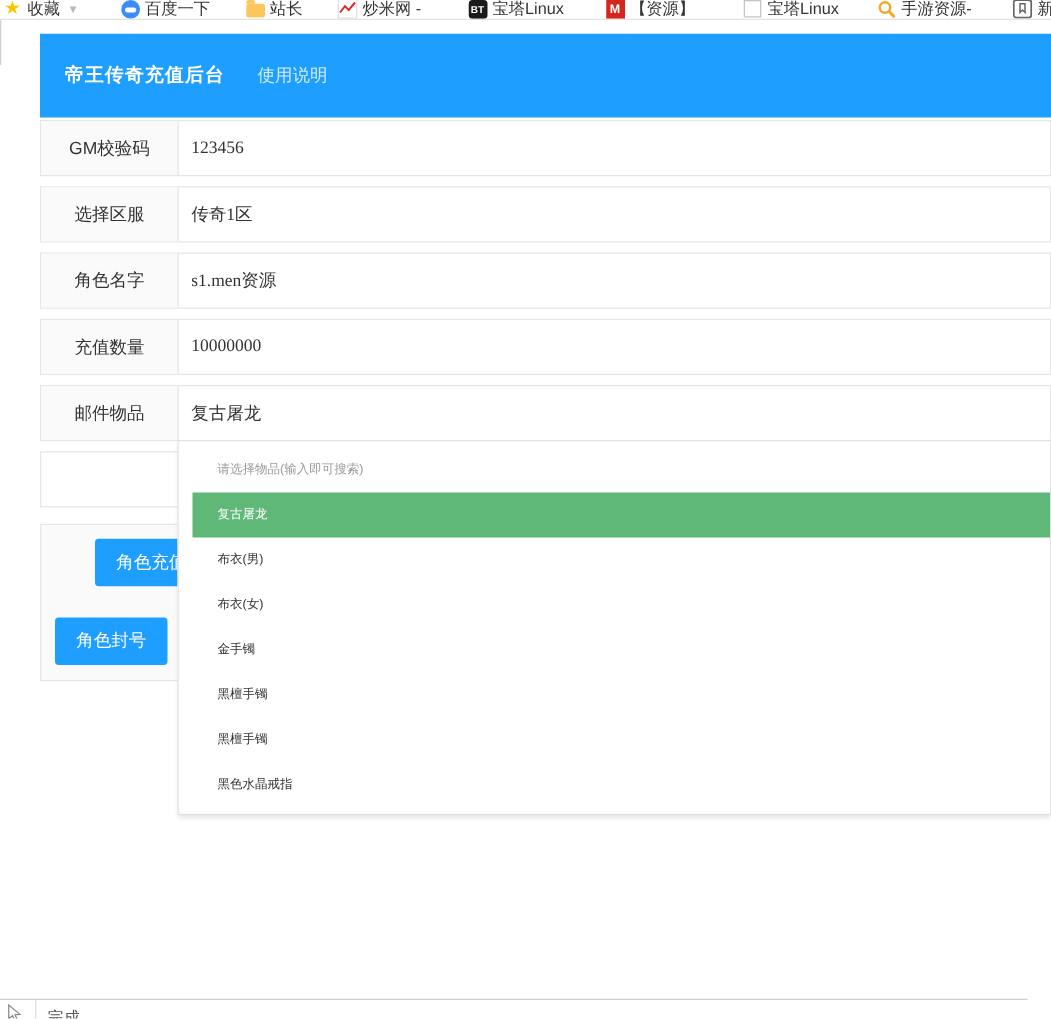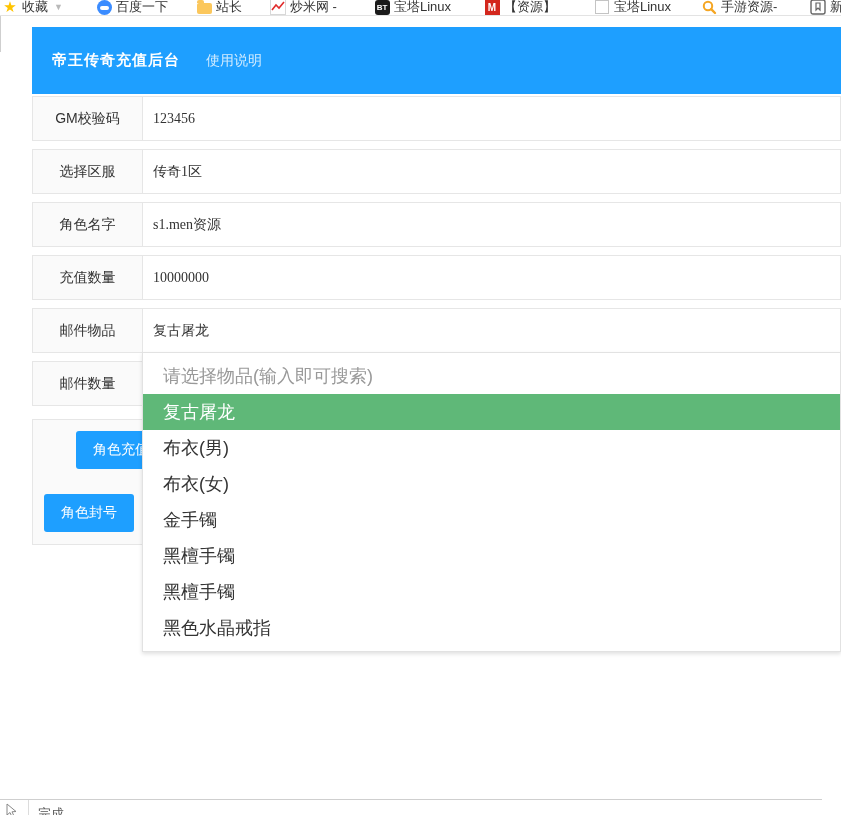--- a/index.html
+++ b/index.html
@@ -50,22 +50,22 @@
     background:#fafafa; border:1px solid #e6e6e6; }
   .blue-btn { position:absolute; left:11px; width:90px; height:38px; background:#1E9FFF;
     border:none; border-radius:3px; color:#fff; font-size:14px; cursor:pointer;
     font-family:"Liberation Sans","DejaVu Sans",sans-serif; }
   .btn-recharge { top:11px;margin-left:32px; }
   .btn-ban { top:74px; }
 
   
   .dropdown { position:absolute; left:142px; top:352px; right:0; background:#fff;
     border:1px solid #e2e2e2; box-shadow:0 2px 4px rgba(0,0,0,.12); padding:5px 0; z-index:10; }
-  .dd-row { height:36px; line-height:36px; padding:0 20px; font-size:18px; color:#333;
-    white-space:nowrap; cursor:pointer; }
+  .dd-row { height:36px; line-height:36px; padding:0 20px; font-size:10px; color:#333;
+    white-space:nowrap; cursor:pointer;margin-left:11px; }
   .dd-tips { color:#999; cursor:default; }
   .dd-selected { background:#5FB878; color:#fff; }
 
   
   .status-bar { position:absolute; left:0; bottom:0; width:822px; height:16px;
     border-top:1px solid #cfcfcf; background:#fff; overflow:hidden;padding-left:48px; }
   .status-cursor { position:absolute; left:5px; top:3px; }
   .status-divider { position:absolute; left:28px; top:0; width:1px; height:16px; background:#dcdcdc; }
   .status-text { position:absolute; left:38px; top:5px; font-size:13px; color:#555; }
 </style>
@@ -160,21 +160,20 @@
   </div>
   <div class="form-row" style="top:255px">
     <div class="form-label">充值数量</div>
     <div class="form-value">10000000</div>
   </div>
   <div class="form-row" style="top:308px">
     <div class="form-label">邮件物品</div>
     <div class="form-value">复古屠龙</div>
   </div>
   <div class="form-row" style="top:361px">
-    <div class="form-label">邮件数量</div>
     <div class="form-value"></div>
   </div>
 
   <div class="btn-panel">
     <button class="blue-btn btn-recharge">角色充值</button>
     <button class="blue-btn btn-ban">角色封号</button>
   </div>
 
   <div class="dropdown">
     <div class="dd-row dd-tips">请选择物品(输入即可搜索)</div>

